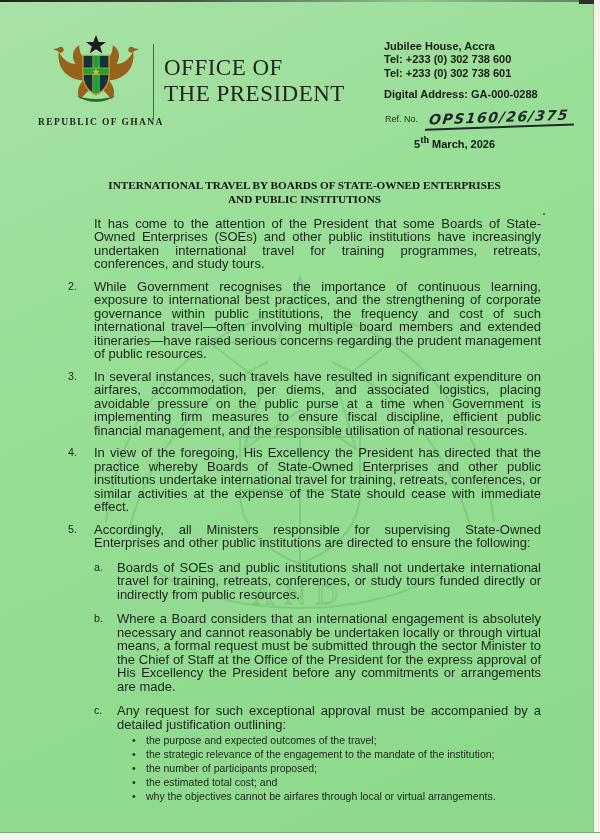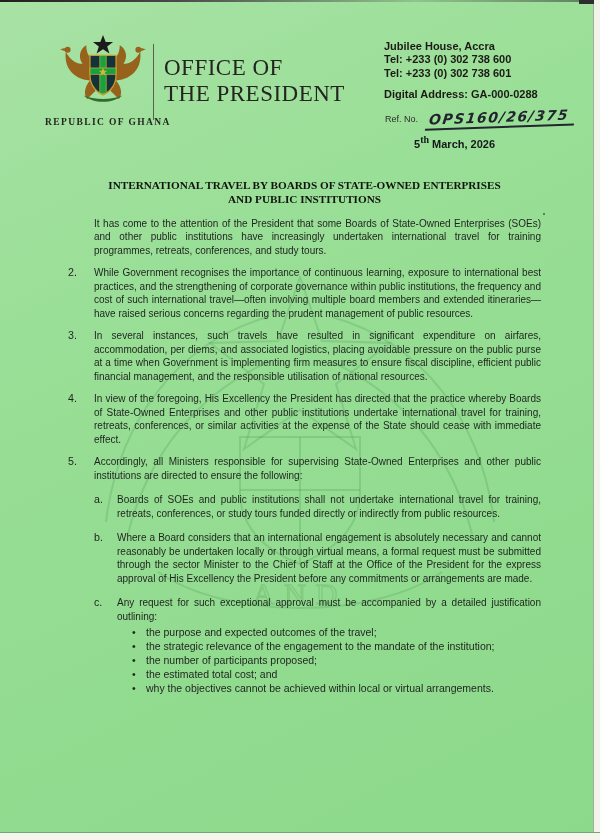--- a/index.html
+++ b/index.html
@@ -9,21 +9,21 @@
     font-family:"Liberation Sans",sans-serif;color:#1e231e;
   }
   
   .scan-top{position:absolute;top:0;left:0;right:6px;height:2px;z-index:5;
     background:linear-gradient(90deg,#1f1f1f 0%,#4a4a4a 30%,rgba(70,70,70,.18) 70%,rgba(45,45,45,.55) 100%);}
   .scan-right{position:absolute;top:0;right:0;bottom:0;width:6px;background:#f3f3ec;border-left:1px solid #9fae9d;z-index:4;}
   .scan-bottom{position:absolute;left:0;right:0;bottom:0;height:7px;background:#f5f5ee;border-top:1px solid #74a674;z-index:4;}
   .corner-tr{position:absolute;top:0;right:6px;width:15px;height:4px;background:#2d2d2d;z-index:6;}
   .speck{position:absolute;width:2px;height:2px;background:#3c5c3c;border-radius:50%;z-index:3;}
   
-  .seal{position:absolute;left:45px;top:34px;width:116px;text-align:center;z-index:2;}
+  .seal{position:absolute;left:38px;top:34px;width:116px;text-align:center;z-index:2;}
   .seal svg{width:94px;height:80px;display:block;margin:0 auto;}
   .seal-caption{font-family:"Liberation Serif",serif;font-size:9.5px;font-weight:600;
     letter-spacing:1.4px;color:#25271f;margin-top:3px;white-space:nowrap;}
   .divider{position:absolute;left:153px;top:44px;height:76px;width:1px;background:#5a5f52;z-index:2;}
   .office{position:absolute;left:164px;top:55px;z-index:2;
     font-family:"Liberation Serif",serif;font-weight:400;font-size:23px;line-height:26px;
     letter-spacing:.5px;color:#24251f;}
   .contact{position:absolute;left:384px;top:40px;z-index:2;
     font-size:11px;font-weight:700;line-height:13.4px;color:#1c1a16;}
   .contact .digital{margin-top:8px;}
@@ -35,21 +35,21 @@
   .date-line{position:absolute;left:414px;top:134px;z-index:2;font-size:11px;font-weight:600;color:#15181a;}
   .date-line sup{font-size:10px;font-family:Liberation Serif, serif;}
   
   .watermark{position:absolute;left:88px;top:222px;width:424px;height:420px;z-index:1;pointer-events:none;}
   
   .doc-body{position:absolute;left:68px;right:59px;top:179px;z-index:2;}
   .doc-title{text-align:center;font-weight:700;font-size:11.2px;line-height:13.8px;
     color:#10140f;margin:0 0 10px 0;font-family:Liberation Serif, serif;}
   .para{display:flex;margin-bottom:9px;}
   .para-num{flex:0 0 26px;font-size:10.7px;line-height:13.5px;}
-  .para-text{flex:1;text-align:justify;font-size:10px;line-height:13.5px;}
+  .para-text{flex:1;text-align:justify;font-size:13px;line-height:13.5px;}
   .sub{display:flex;margin:11px 0 0 26px;}
   .sub-num{flex:0 0 23px;font-size:10.7px;line-height:13.5px;}
   .bullets{margin:3px 0 0 64px;}
   .bullet-row{display:flex;font-size:10.5px;line-height:13.9px;}
   .bullet-dot{flex:0 0 14px;}
   .bullet-text{flex:1;}
 </style>
 </head>
 <body>
 
@@ -181,18 +181,18 @@
       <div class="bullet-row">
         <span class="bullet-dot">•</span>
         <span class="bullet-text">the number of participants proposed;</span>
       </div>
       <div class="bullet-row">
         <span class="bullet-dot">•</span>
         <span class="bullet-text">the estimated total cost; and</span>
       </div>
       <div class="bullet-row">
         <span class="bullet-dot">•</span>
-        <span class="bullet-text">why the objectives cannot be achieved within local or virtual arrangements.</span>
+        <span class="bullet-text">why the objectives cannot be airfares through local or virtual arrangements.</span>
       </div>
     </div>
   </div>
 
 </div>
 
 </body></html>

